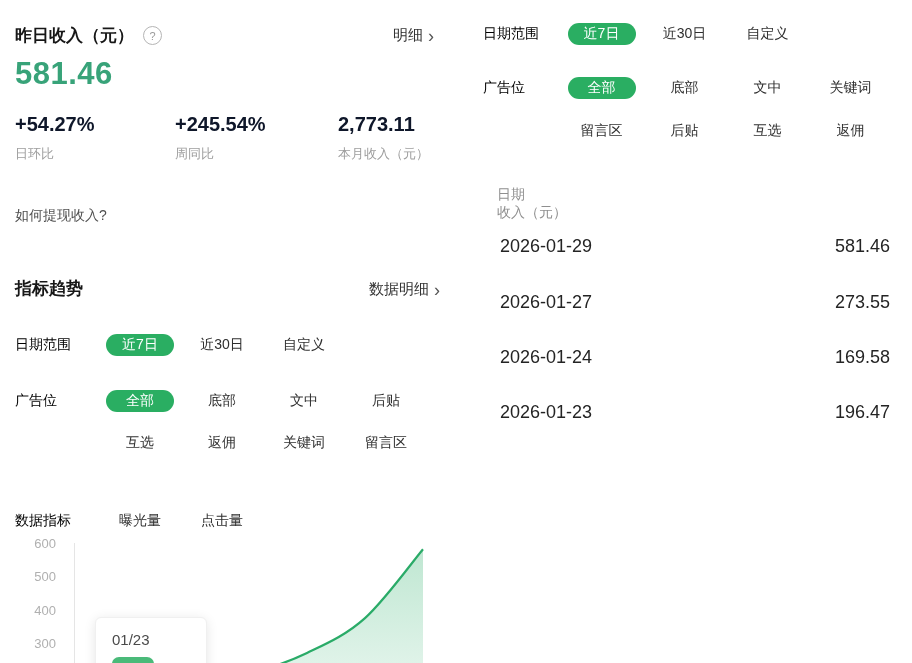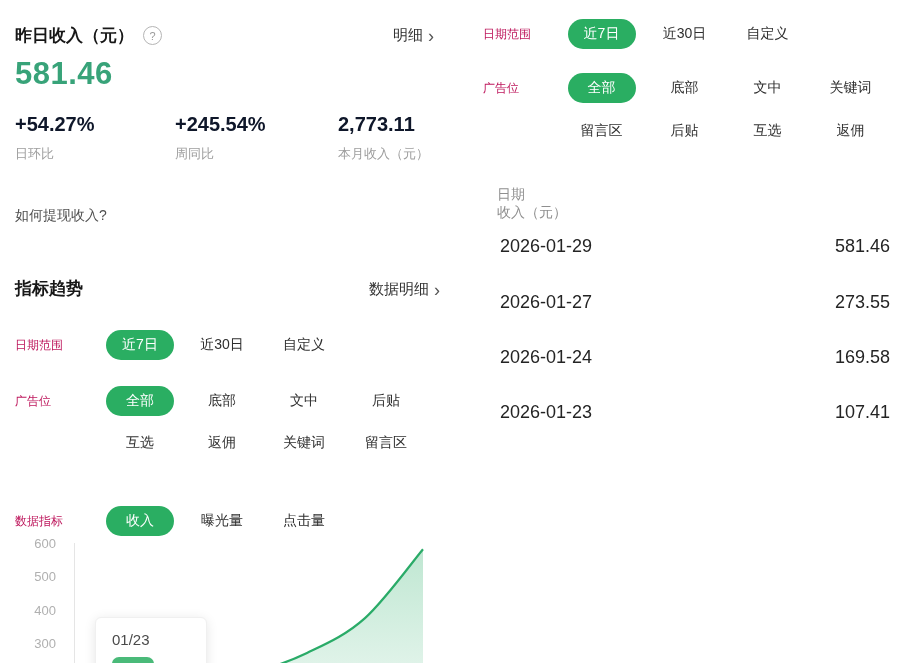--- a/index.html
+++ b/index.html
@@ -20,24 +20,24 @@
 
   .stats{position:absolute;top:113px;left:15px;display:flex;}
   .stat-v{font-size:20px;font-weight:700;color:#0f172a;}
   .stat-l{margin-top:9px;font-size:13px;color:#9d9d9d;}
   .stat:nth-child(1){width:160px}.stat:nth-child(2){width:163px}
 
   .withdraw{position:absolute;left:15px;top:207px;font-size:14px;color:#4f4f4f;cursor:pointer;}
 
   
   .filter-row{position:absolute;left:0;display:flex;align-items:center;padding-left:15px;height:30px;}
-  .f-label{width:84px;font-size:12px;color:#be185d;}
+  .f-label{width:84px;font-size:14px;color:#000000;}
   .f-col{width:82px;display:flex;justify-content:center;align-items:center;}
   .opt{font-size:14px;color:#2f2f2f;cursor:pointer;white-space:nowrap;}
-  .pill{background:#2aae62;color:#fff;height:30px;min-width:38px;padding:0 15px;border-radius:16px;
+  .pill{background:#2aae62;color:#fff;height:22px;min-width:38px;padding:0 15px;border-radius:16px;
         display:flex;align-items:center;justify-content:center;font-size:14px;cursor:pointer;}
   
   .filter-row-r{padding-left:23px;}
   .filter-row-r .f-label{width:77px;}
   .filter-row-r .f-col{width:83px;}
 
   
   .chart{position:absolute;left:0;top:535px;width:440px;height:128px;overflow:hidden;}
   .tick{position:absolute;left:22px;width:34px;text-align:right;font-size:13px;color:#b0b0b0;line-height:16px;}
   .tk0{top:101px}.tk1{top:68px}.tk2{top:34px}.tk3{top:1px}
@@ -139,23 +139,20 @@
       <div class="f-col">
           <span class="opt">关键词</span>
         </div>
       <div class="f-col">
           <span class="opt">留言区</span>
         </div>
     </div>
 
     <div class="filter-row" style="top:506px">
       <div class="f-label">数据指标</div>
-      <div class="f-col">
-          <span class="pill">收入</span>
-        </div>
       <div class="f-col">
           <span class="opt">曝光量</span>
         </div>
       <div class="f-col">
           <span class="opt">点击量</span>
         </div>
     </div>
 
     <div class="chart">
       <div class="tick tk3">600</div>
@@ -237,17 +234,17 @@
       <div class="t-row">
         <span>2026-01-27</span>
         <span>273.55</span>
       </div>
       <div class="t-row">
         <span>2026-01-24</span>
         <span>169.58</span>
       </div>
       <div class="t-row">
         <span>2026-01-23</span>
-        <span>107.41</span>
+        <span>196.47</span>
       </div>
     </div>
   </div>
 </div>
 
 </body></html>

